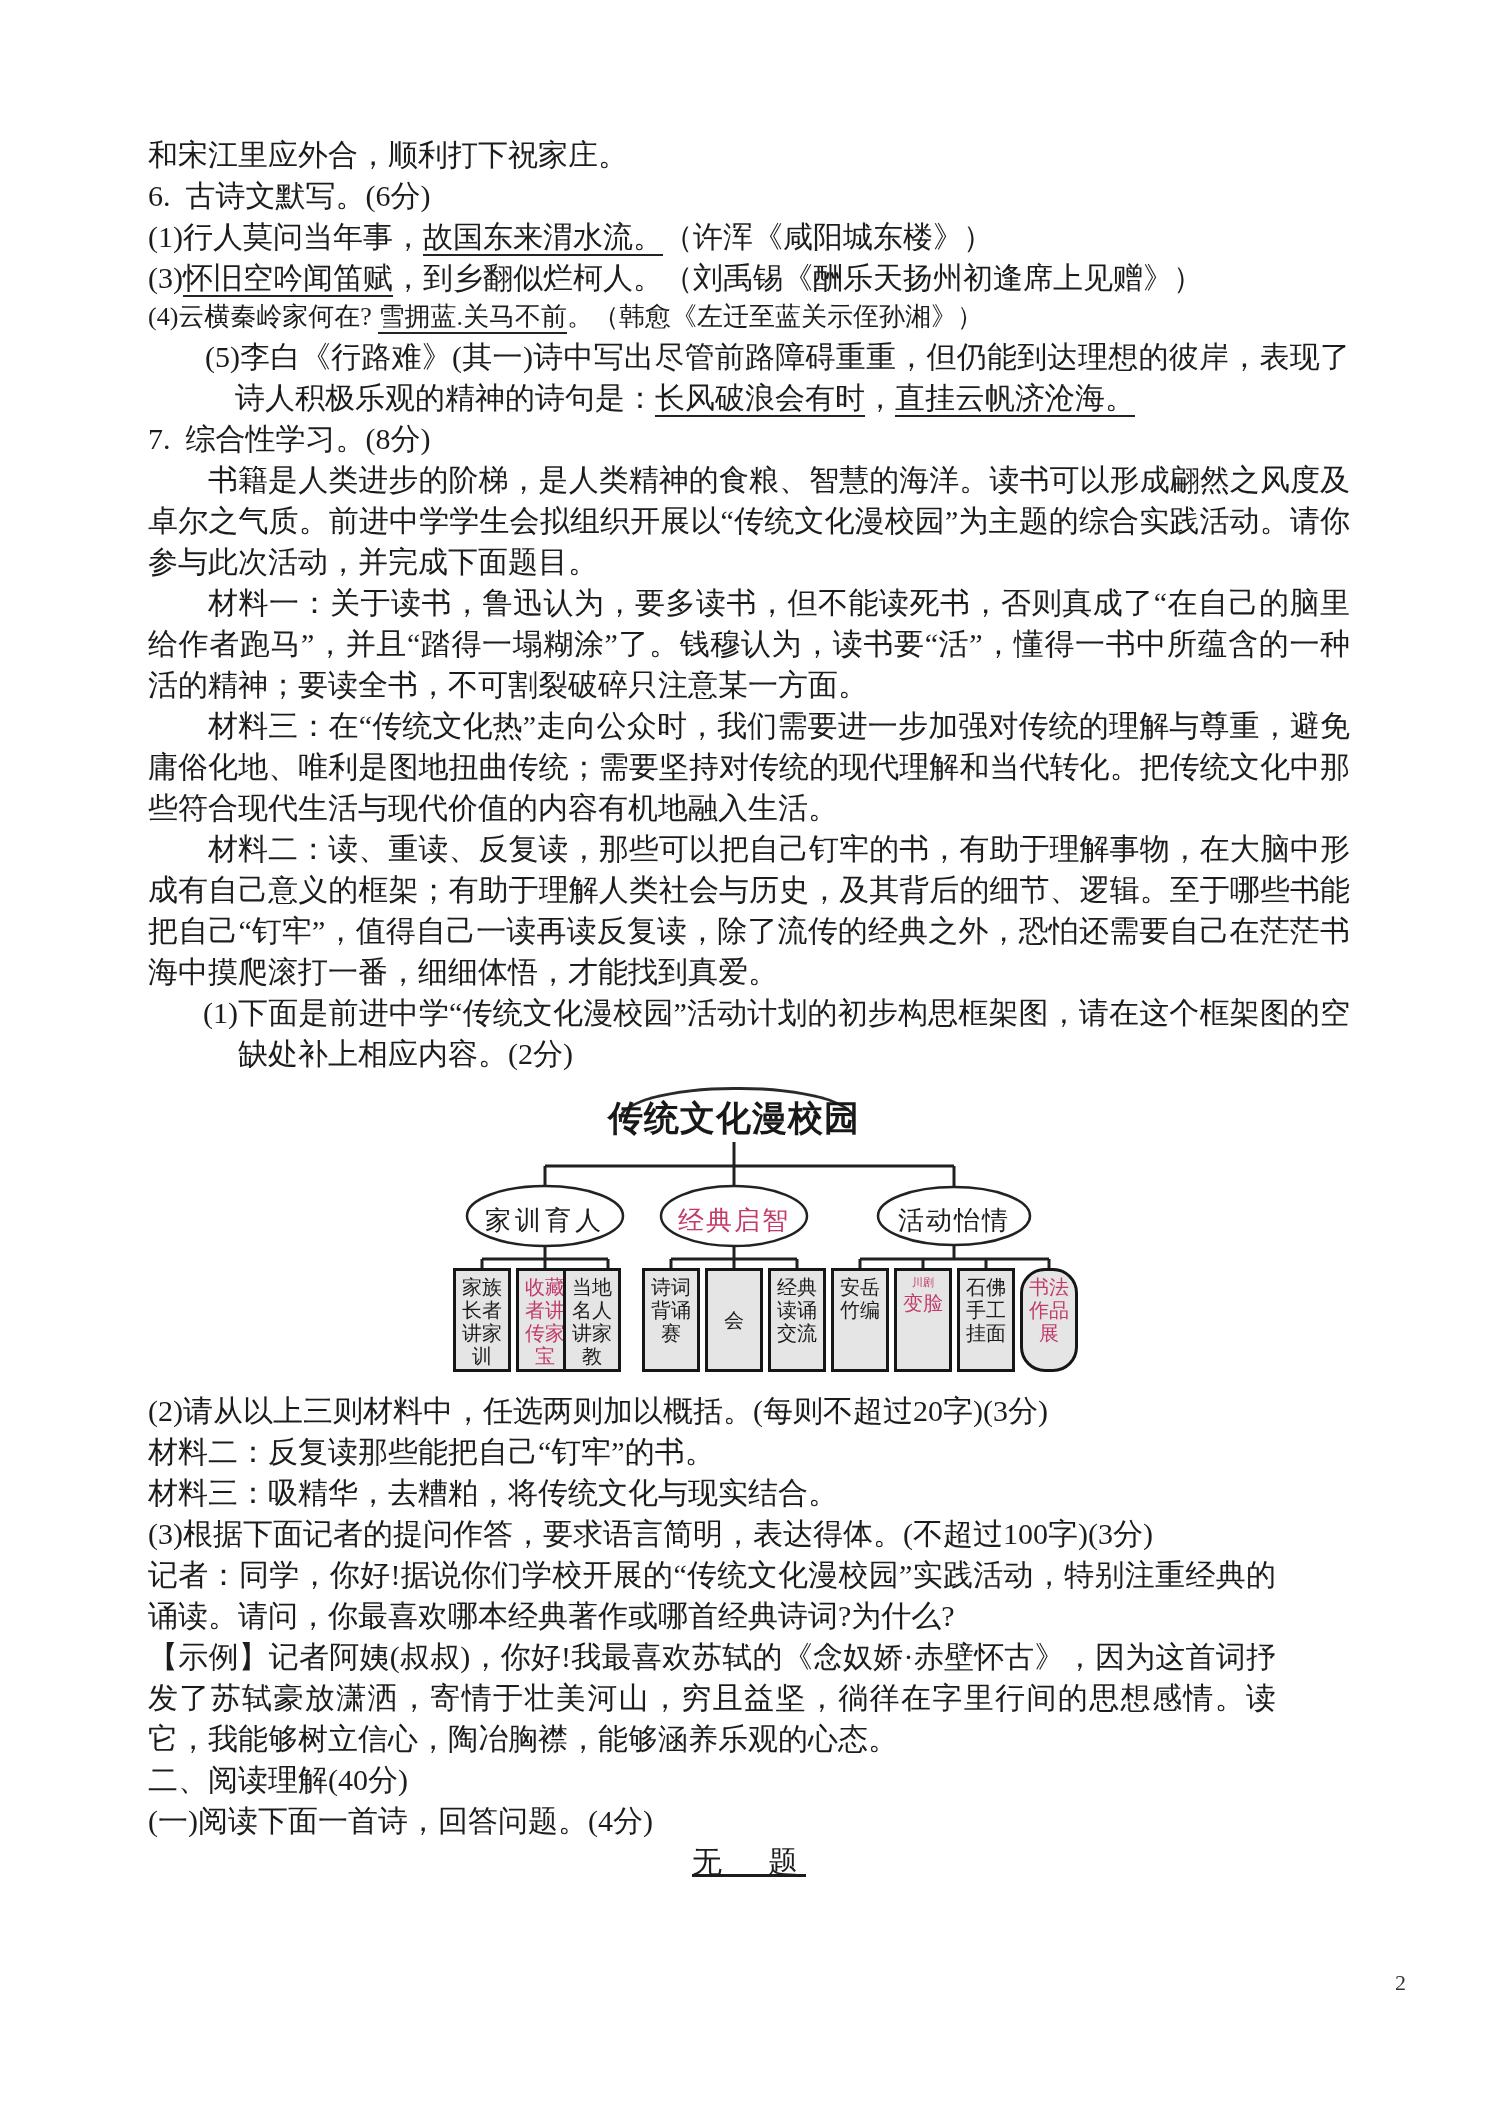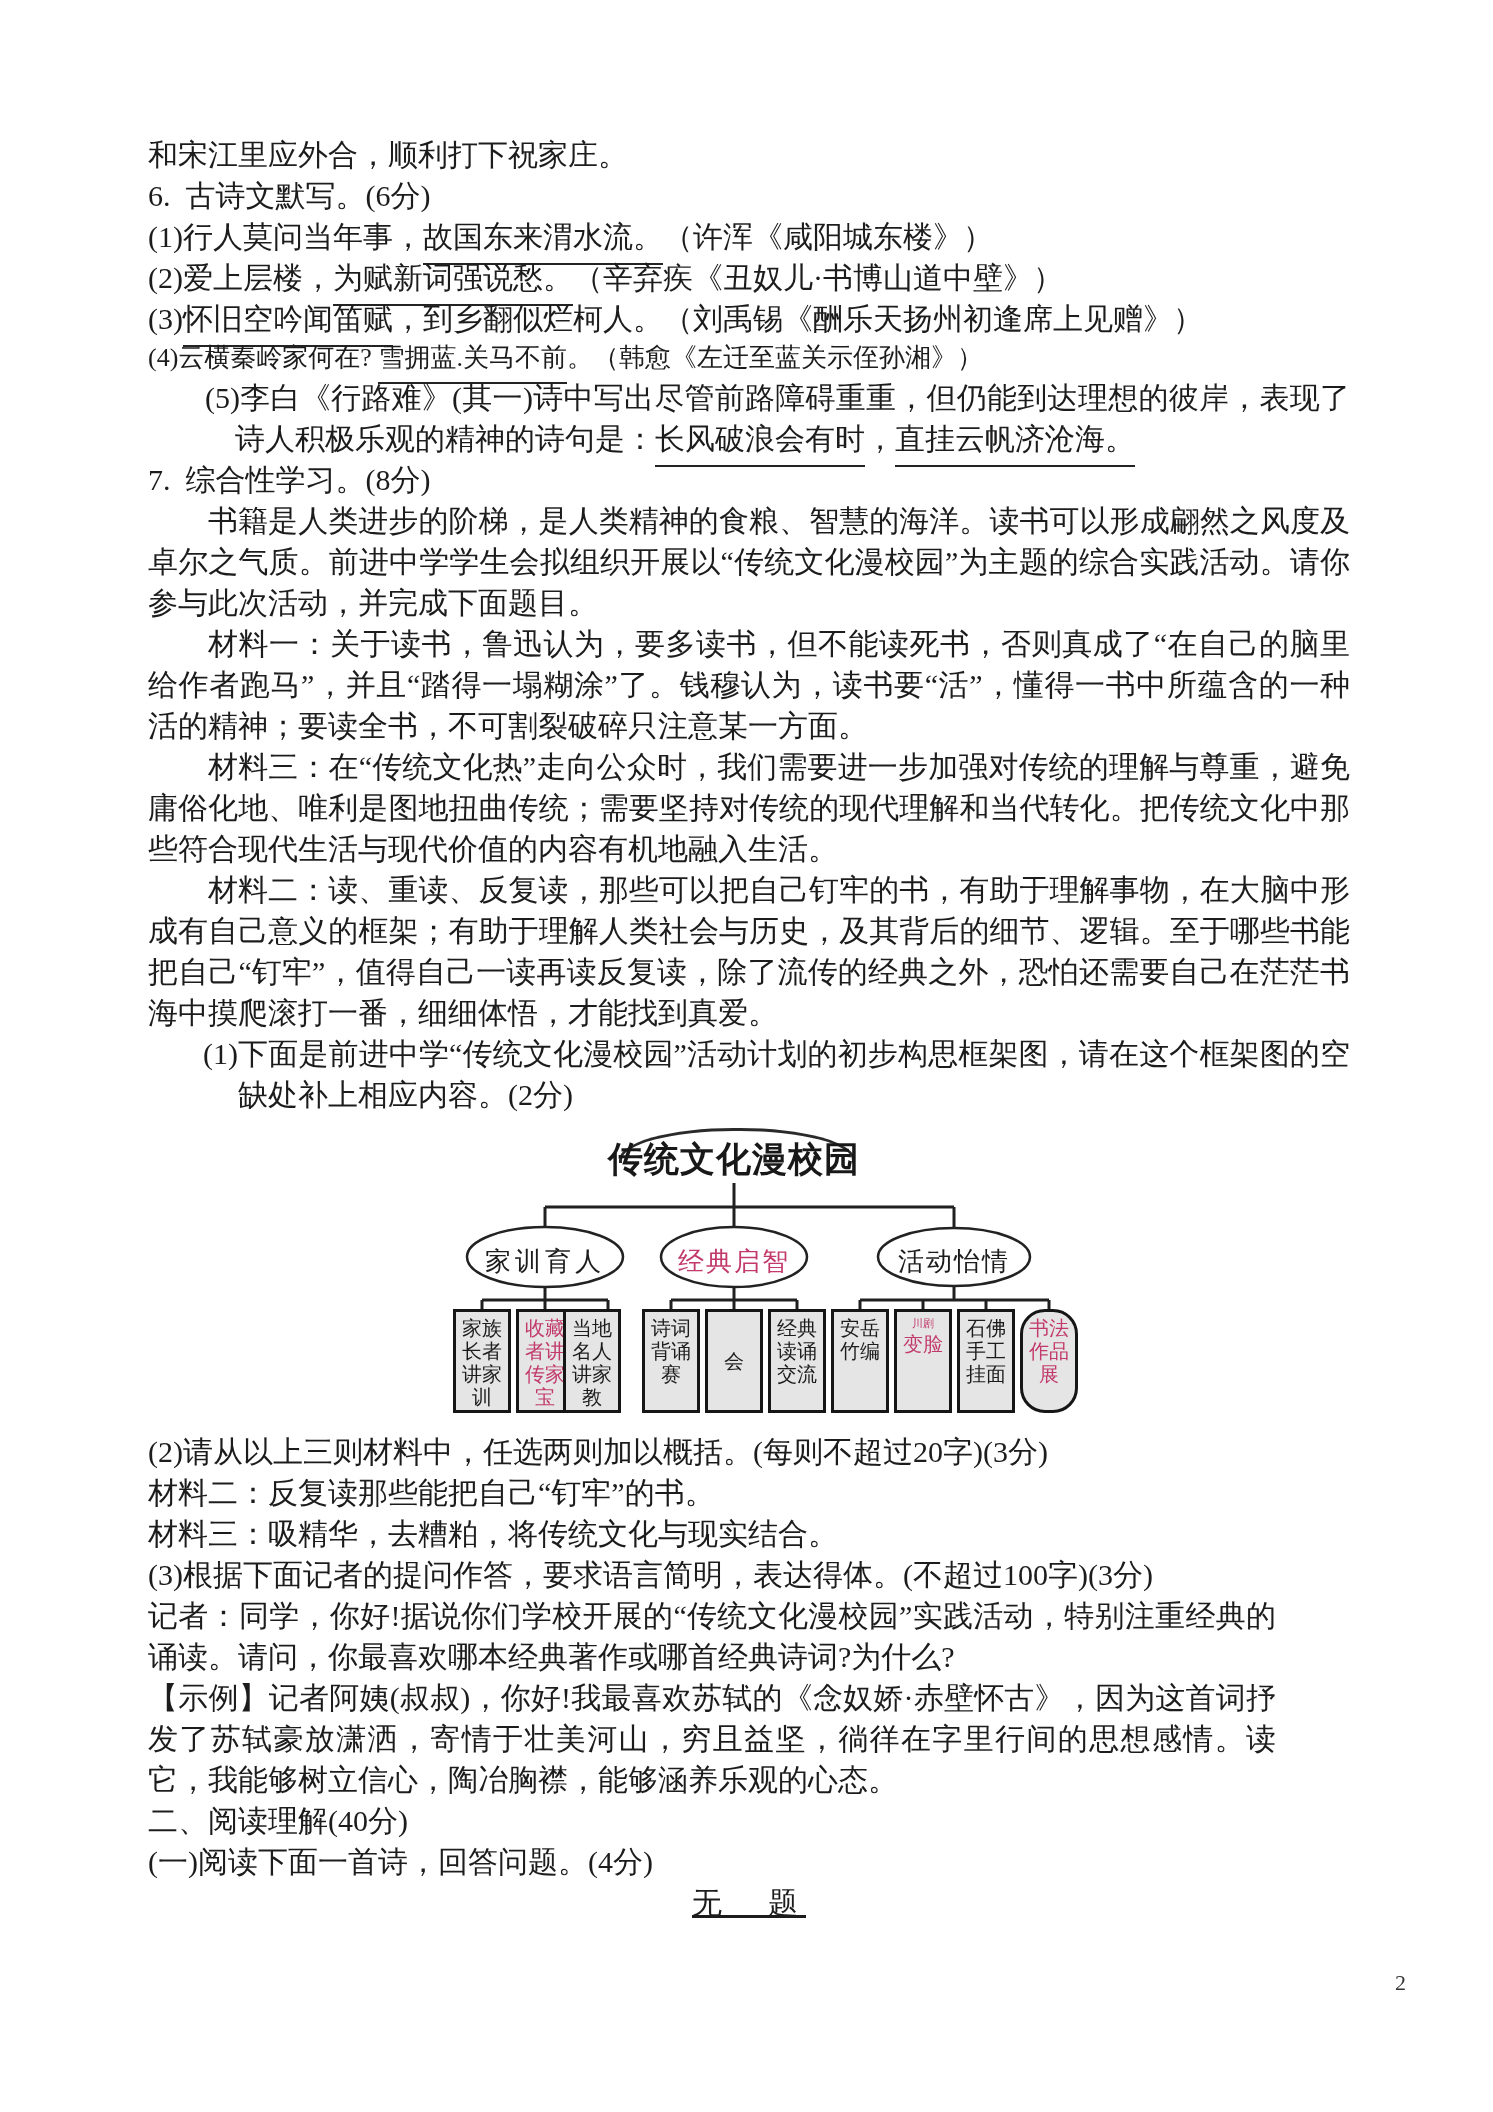--- a/index.html
+++ b/index.html
@@ -9,21 +9,21 @@
   .content p{margin:0;}
   .just{text-align:justify;}
   .ml20{margin-left:20px;}
   .ml57{margin-left:57px;}
   .ml70{margin-left:70px;}
   .ml88{margin-left:88px;}
   .hang5{padding-left:87px;text-indent:-30px;}
   .hang1{padding-left:90px;text-indent:-35px;}
   .indent2{text-indent:60px;}
   .small{font-size:26px;line-height:38px;}
-  .u{border-bottom:2px solid #232323;padding-bottom:10px;}
+  .u{border-bottom:2px solid #232323;padding-bottom:1px;}
   .centered{text-align:center;}
   .poem-title{letter-spacing:8px;margin-top:2px;text-decoration:underline;}
   
   .diagram{position:relative;width:680px;height:296px;margin:8px 0 12px 295px;}
   .dg-svg{position:absolute;left:0;top:0;}
   .dg-title{position:absolute;left:130px;top:16px;width:322px;text-align:center;
             font-size:35px;font-weight:bold;letter-spacing:1px;color:#181818;}
   .dg-arc{position:absolute;left:176px;top:5px;width:230px;height:32px;
           border:3px solid #2a2a2a;border-bottom:none;
           border-radius:115px 115px 0 0 / 32px 32px 0 0;}
@@ -40,21 +40,20 @@
 
 <div class="page">
   <div class="content">
 
     <p class="ml88">和宋江里应外合，顺利打下祝家庄。</p>
 
     <p class="ml20"><span>6.</span>&nbsp;&nbsp;<span>古诗文默写。(6分)</span></p>
 
     <p class="ml57"><span>(1)</span><span>行人莫问当年事，</span><span class="u">故国东来渭水流。</span><span></span><span class="u"></span><span>（许浑《咸阳城东楼》）</span></p>
 
-    <p class="ml57"><span>(2)</span><span>爱上层楼，</span><span class="u">为赋新词强说愁。</span><span></span><span class="u"></span><span>（辛弃疾《丑奴儿·书博山道中壁》）</span></p>
 
     <p class="ml57"><span>(3)</span><span></span><span class="u">怀旧空吟闻笛赋</span><span>，到乡翻似烂柯人。</span><span class="u"></span><span>（刘禹锡《酬乐天扬州初逢席上见赠》）</span></p>
 
     <p class="ml57 small"><span>(4)</span><span>云横秦岭家何在? </span><span class="u">雪拥蓝.关马不前</span><span>。</span><span class="u"></span><span>（韩愈《左迁至蓝关示侄孙湘》）</span></p>
 
     <p class="hang5 just"><span>(5)</span><span>李白《行路难》(其一)诗中写出尽管前路障碍重重，但仍能到达理想的彼岸，表现了诗人积极乐观的精神的诗句是：</span><span class="u">长风破浪会有时</span><span>，</span><span class="u">直挂云帆济沧海。</span><span></span></p>
 
     <p class="ml20"><span>7.</span>&nbsp;&nbsp;<span>综合性学习。(8分)</span></p>
 
     <p class="indent2 just">书籍是人类进步的阶梯，是人类精神的食粮、智慧的海洋。读书可以形成翩然之风度及卓尔之气质。前进中学学生会拟组织开展以“传统文化漫校园”为主题的综合实践活动。请你参与此次活动，并完成下面题目。</p>

